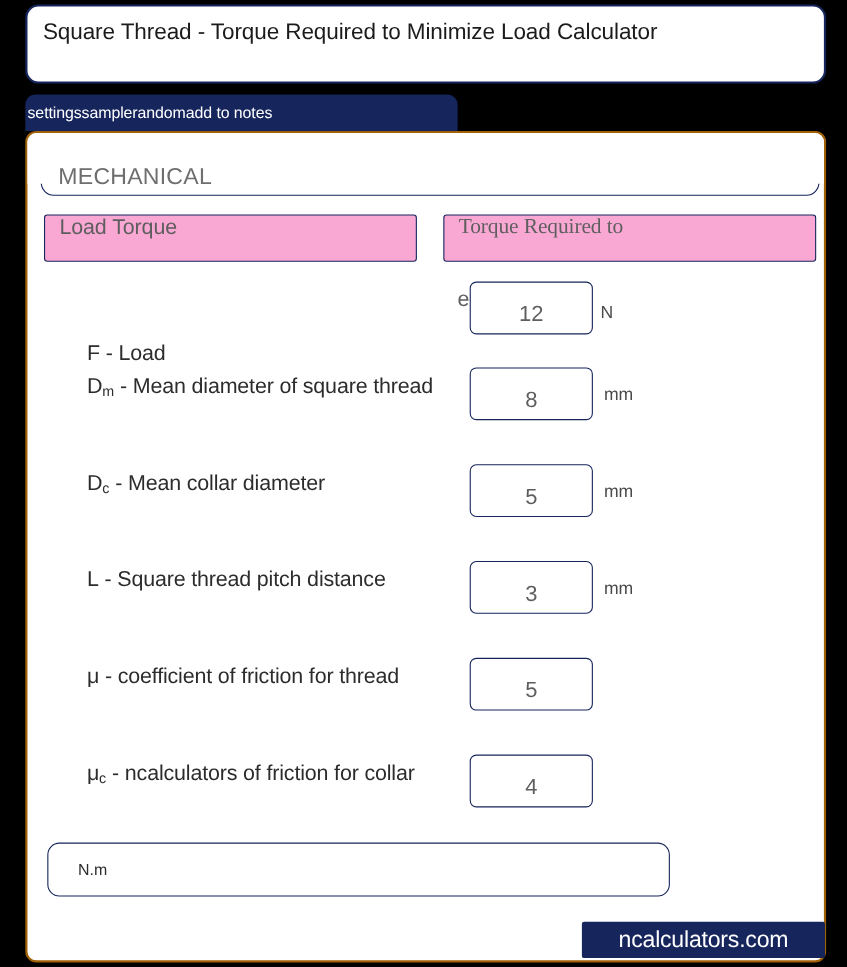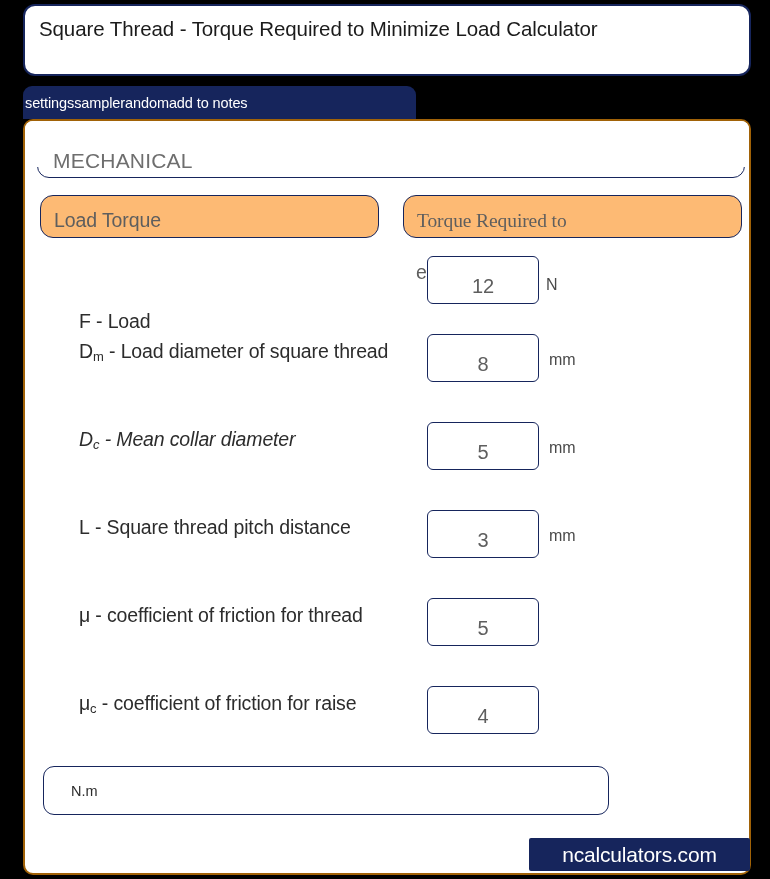--- a/index.html
+++ b/index.html
@@ -94,24 +94,24 @@
   
   .sec-row {
     position: absolute;
     left: 0; top: 74px;
     width: 728px;
   }
   .sec-box {
     position: absolute;
     height: 43px;
     border: 1.8px solid #16255c;
-    border-radius: 13px;
-    background: #fdba74;
-    display: flex;
-    align-items: flex-end;
+    border-radius: 3px;
+    background: #f9a8d4;
+    display: flex;
+    align-items: flex-start;
     padding: 0 0 5px 13px;
     z-index: 3;
   }
   .sec-box.left  { left: 15px;  width: 339px; }
   .sec-box.right { left: 378px; width: 339px; font-family: Liberation Serif, serif; }
   .sec-label {
     font-size: 19.5px;
     color: #5e5e5e;
     letter-spacing: -0.1px;
     white-space: nowrap;
@@ -249,29 +249,29 @@
 
       <div class="prow">
         <div class="plabel" style="top:14px;margin-top:39px;"><span>F</span><sub></sub><span> - Load</span></div>
         <div class="pinput" style="top:2px;">
             <span>12</span>
           </div>
         <div class="punit" style="left:521px; top:22px;">N</div>
       </div>
 
       <div class="prow">
-        <div class="plabel" style="top:83px;"><span>D</span><sub>m</sub><span> - Load diameter of square thread</span></div>
+        <div class="plabel" style="top:83px;"><span>D</span><sub>m</sub><span> - Mean diameter of square thread</span></div>
         <div class="pinput" style="top:80px;">
             <span>8</span>
           </div>
         <div class="punit" style="left:524px; top:97px;">mm</div>
       </div>
 
       <div class="prow">
-        <div class="plabel" style="top:171px;font-style:italic;"><span>D</span><sub>c</sub><span> - Mean collar diameter</span></div>
+        <div class="plabel" style="top:171px;"><span>D</span><sub>c</sub><span> - Mean collar diameter</span></div>
         <div class="pinput" style="top:168px;">
             <span>5</span>
           </div>
         <div class="punit" style="left:524px; top:185px;">mm</div>
       </div>
 
       <div class="prow">
         <div class="plabel" style="top:259px;"><span>L</span><sub></sub><span> - Square thread pitch distance</span></div>
         <div class="pinput" style="top:256px;">
             <span>3</span>
@@ -281,21 +281,21 @@
 
       <div class="prow">
         <div class="plabel" style="top:347px;"><span>μ</span><sub></sub><span> - coefficient of friction for thread</span></div>
         <div class="pinput" style="top:344px;">
             <span>5</span>
           </div>
         <div class="punit" style="left:524px; top:361px;"></div>
       </div>
 
       <div class="prow">
-        <div class="plabel" style="top:435px;"><span>μ</span><sub>c</sub><span> - coefficient of friction for raise</span></div>
+        <div class="plabel" style="top:435px;"><span>μ</span><sub>c</sub><span> - ncalculators of friction for collar</span></div>
         <div class="pinput" style="top:432px;">
             <span>4</span>
           </div>
         <div class="punit" style="left:524px; top:449px;"></div>
       </div>
 
     </div>
 
     <div class="result-box">
       <span class="result-unit">N.m</span>

